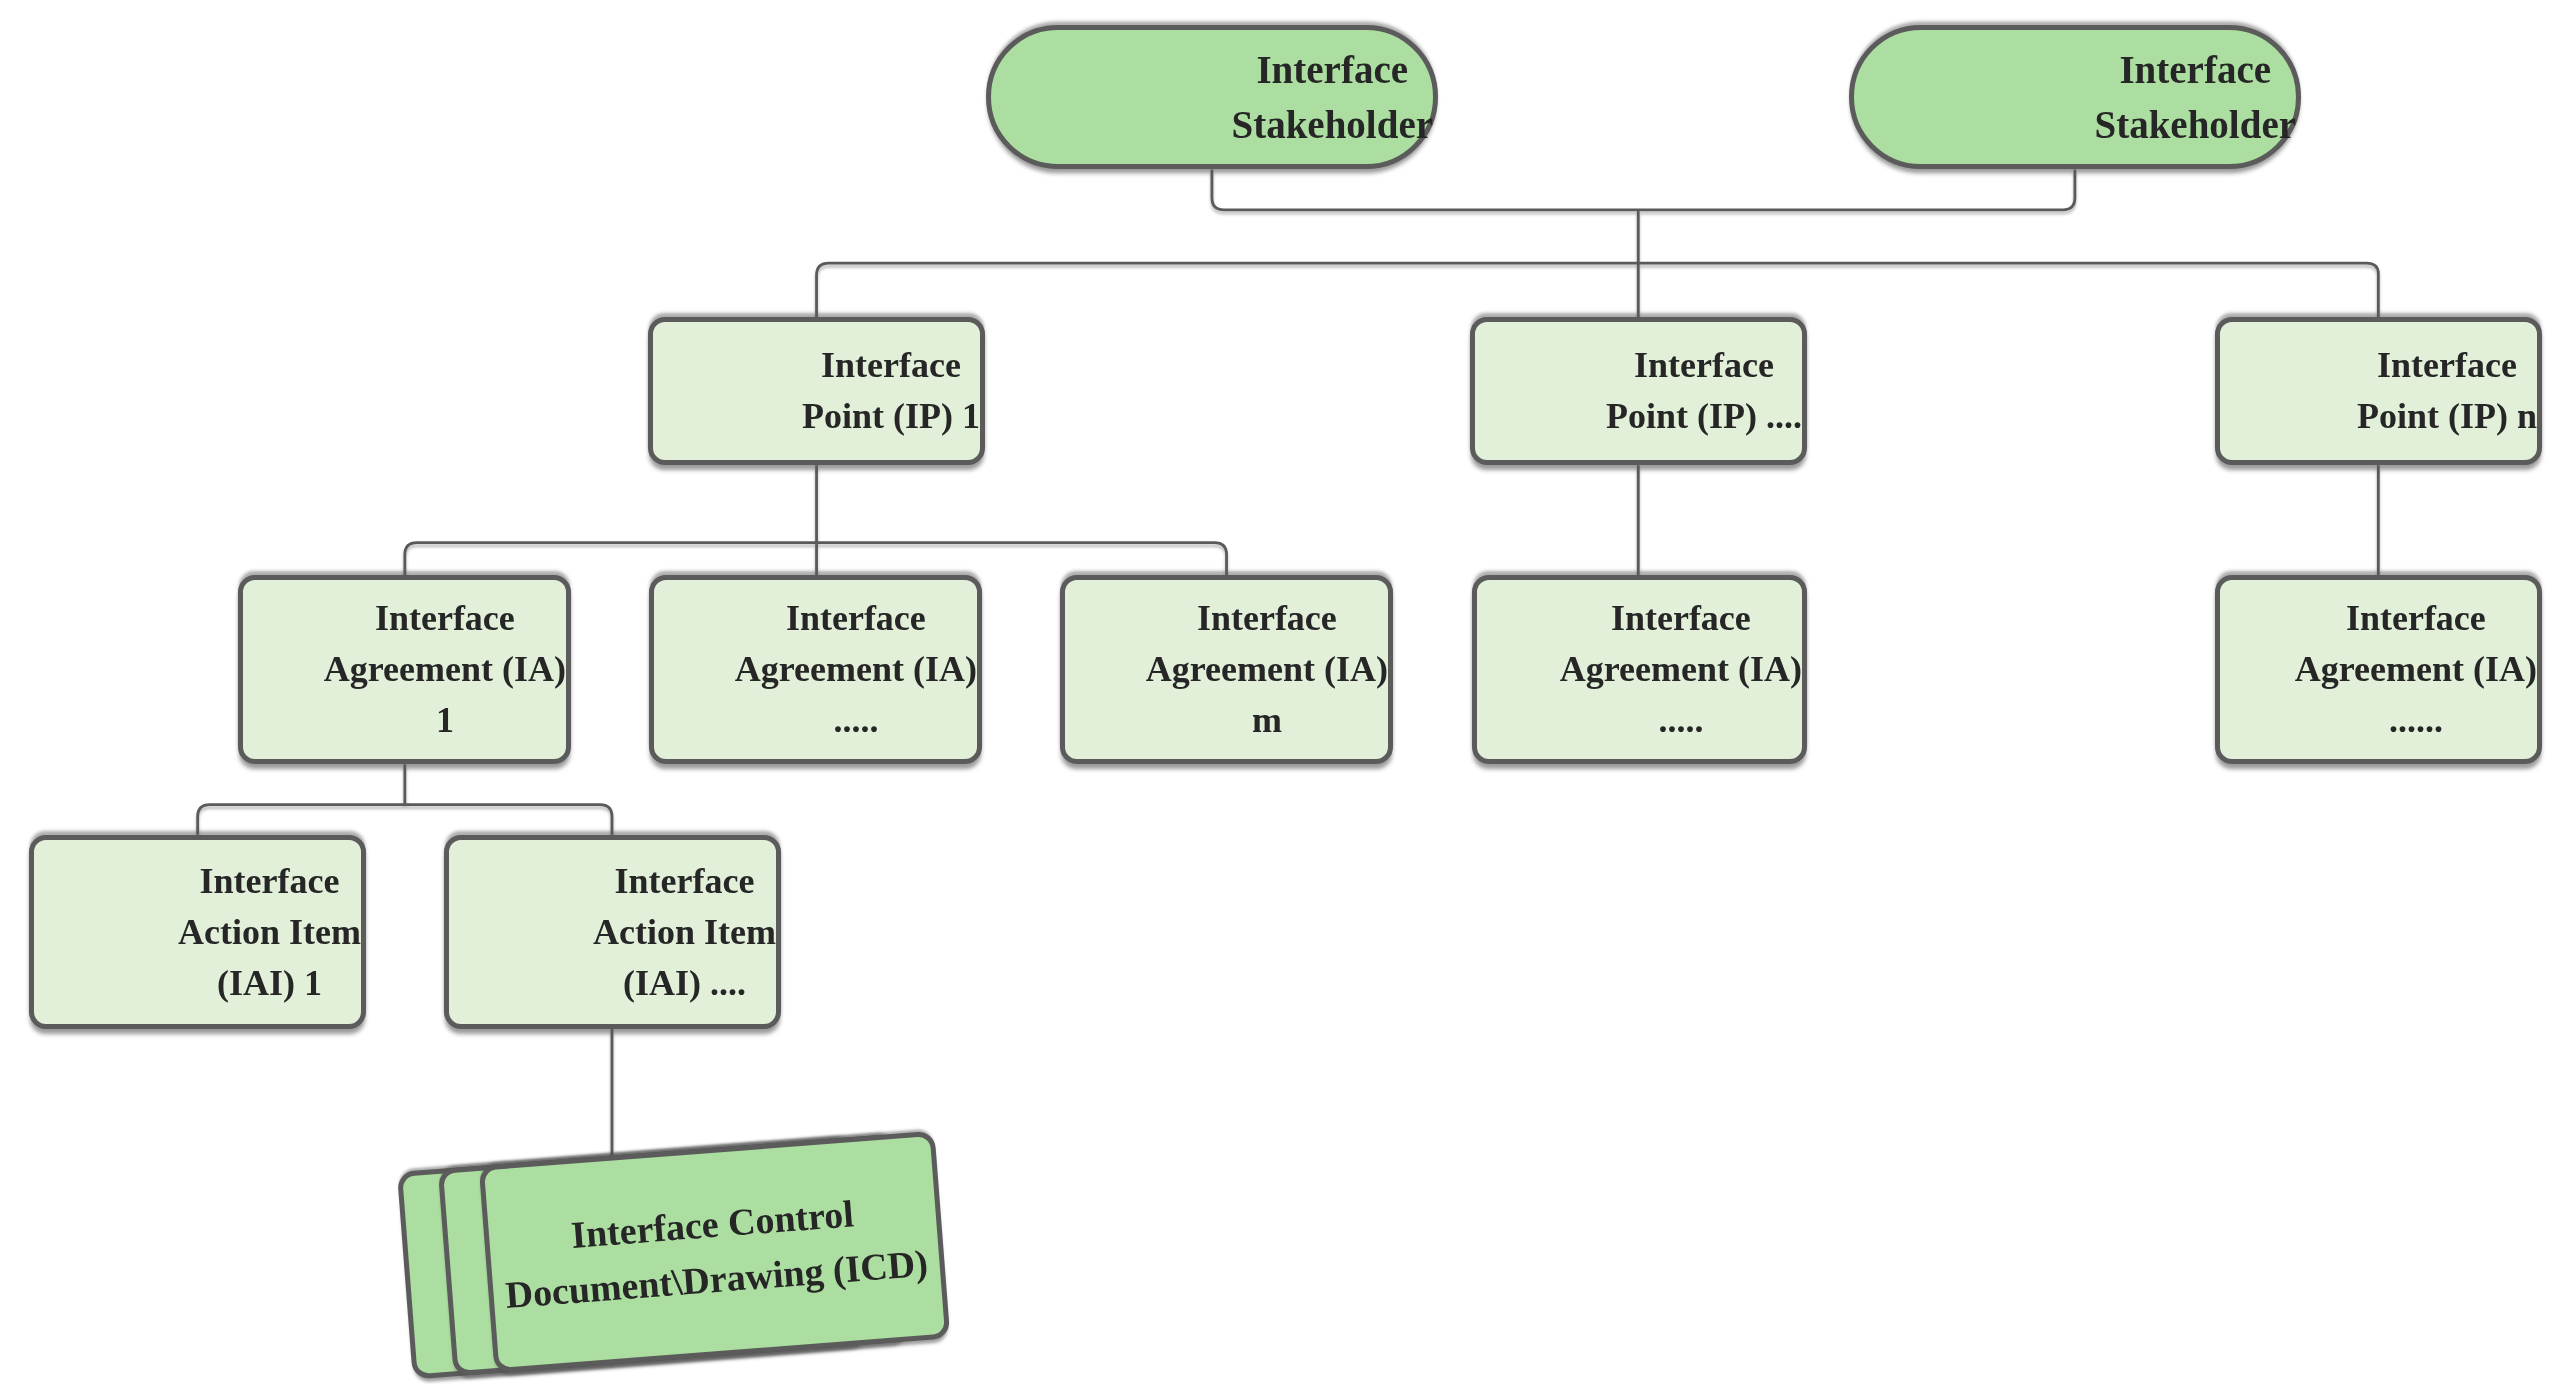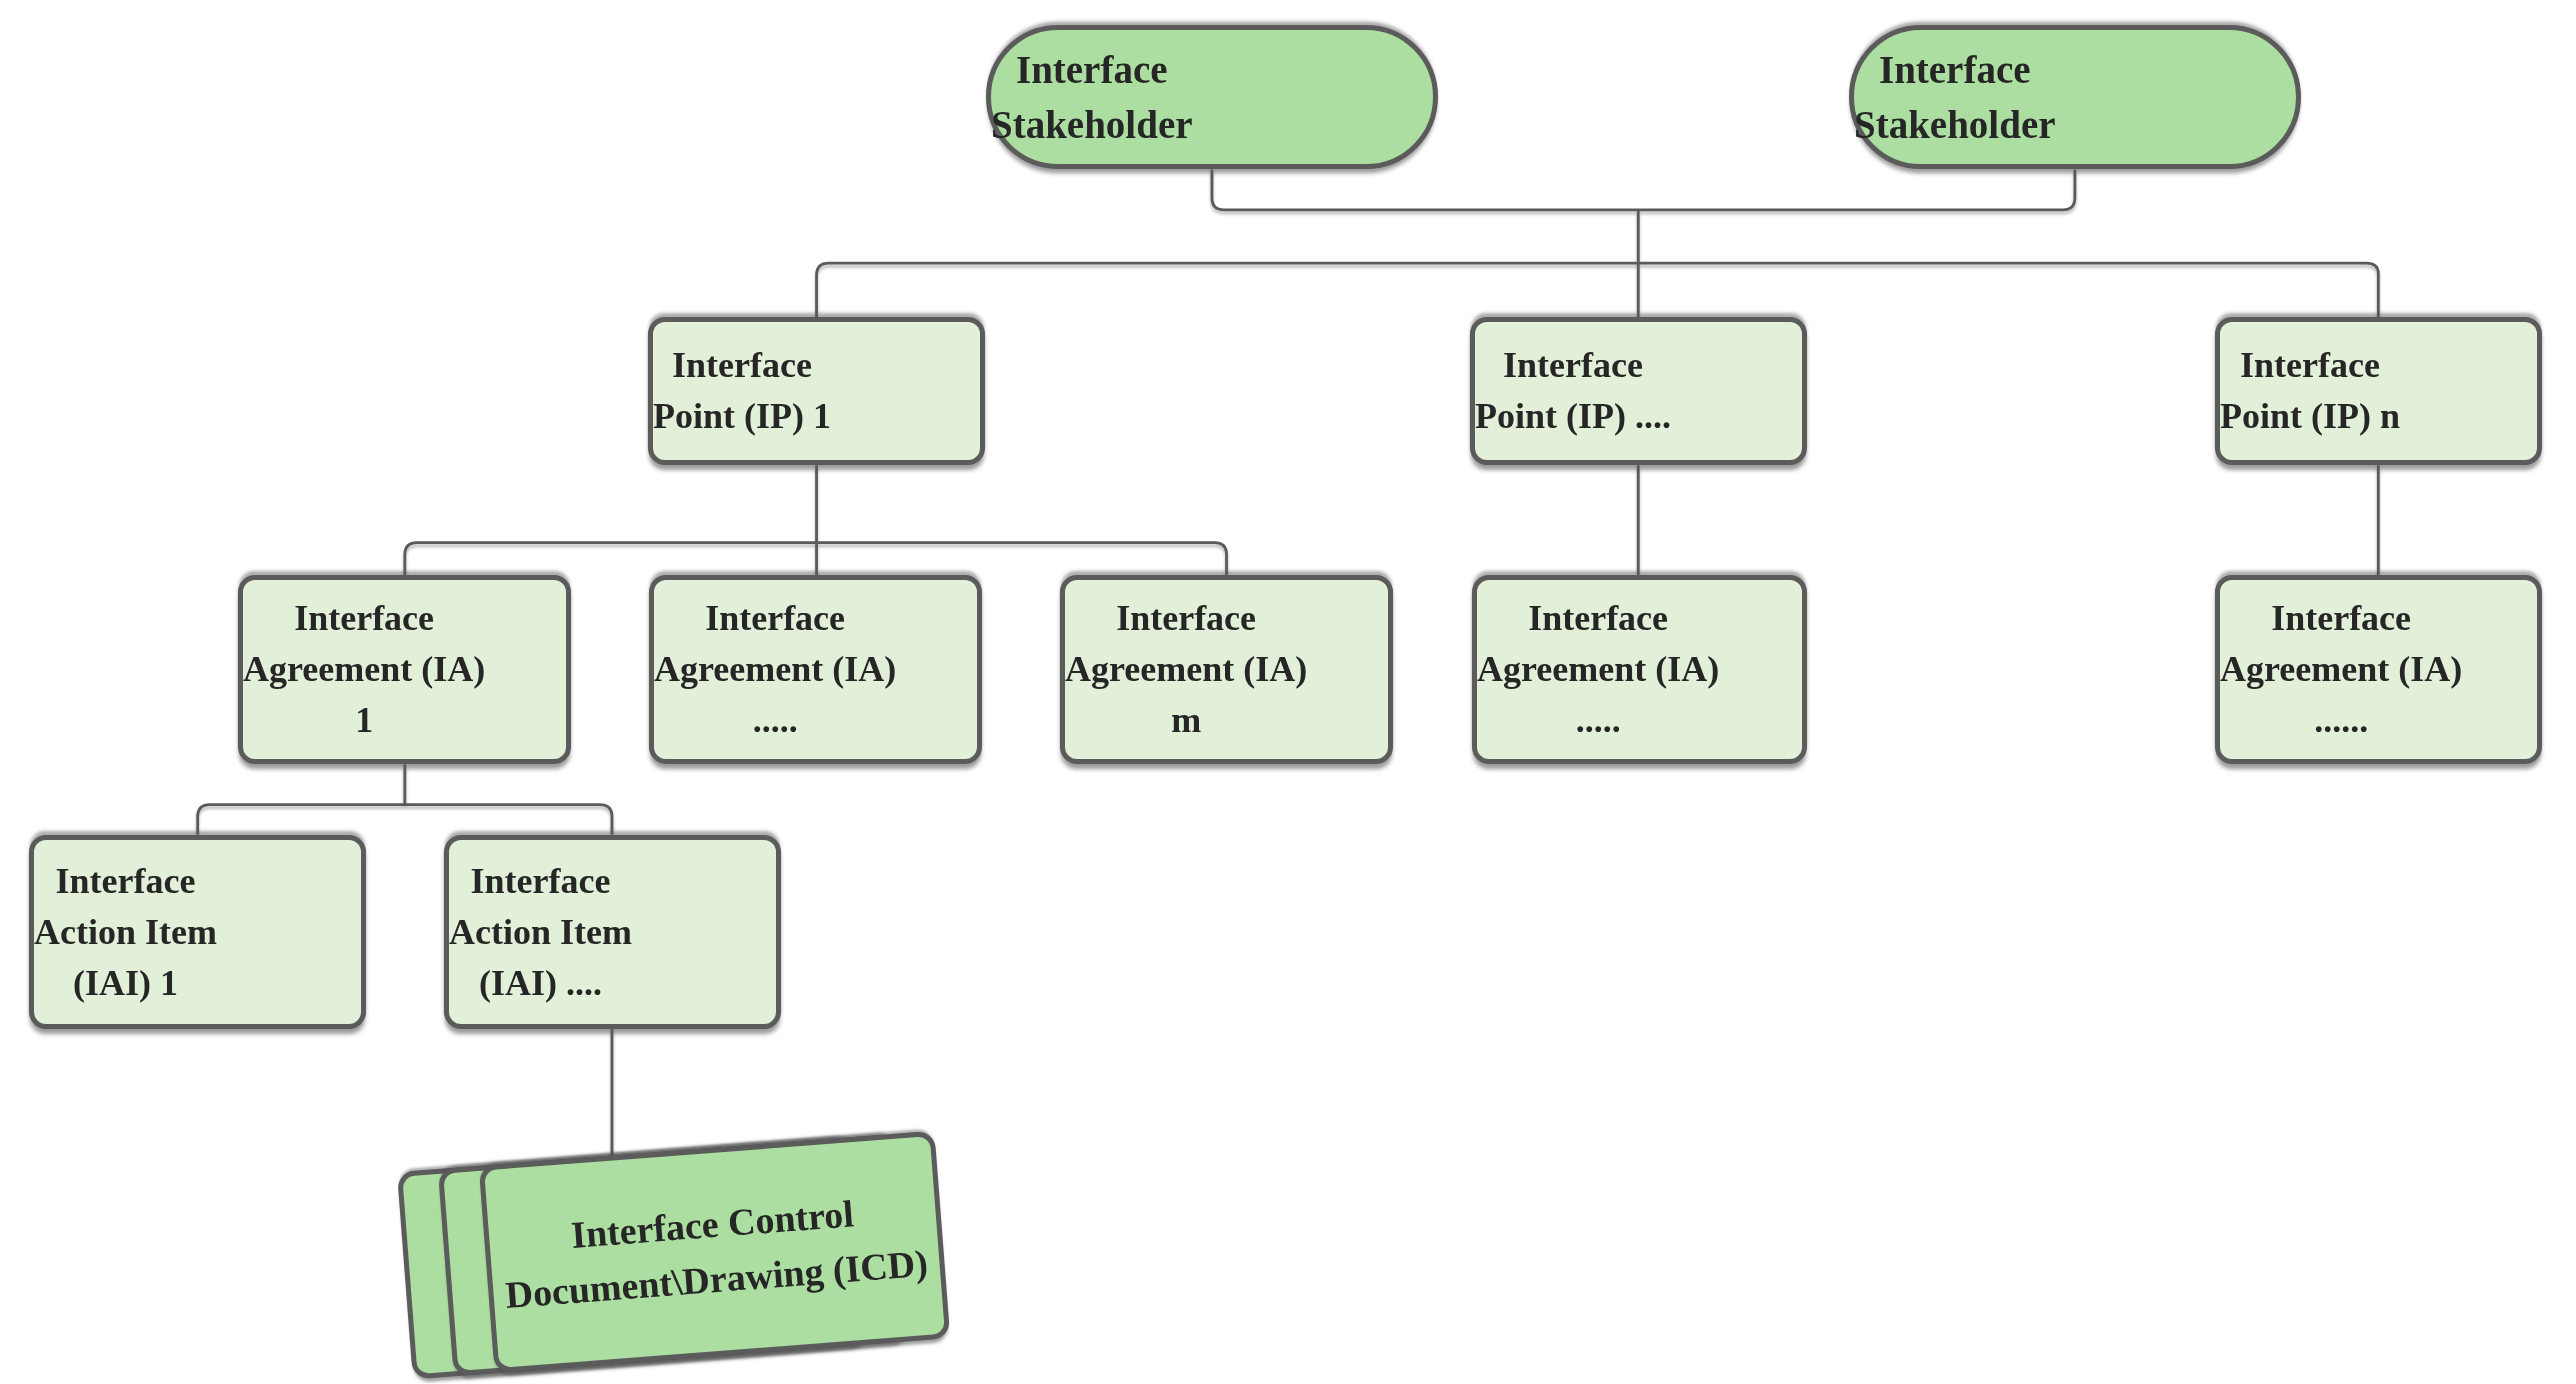--- a/index.html
+++ b/index.html
@@ -23,21 +23,21 @@
     filter:drop-shadow(0 3.4px 1.7px rgba(90,90,90,0.45));
   }
   .connectors path{
     fill:none;
     stroke:var(--connector);
     stroke-width:3.2;
   }
   .node{
     position:absolute;
     box-sizing:border-box;
-    display:flex;align-items:center;justify-content:flex-start;
+    display:flex;align-items:center;justify-content:flex-end;
     text-align:center;
     background:var(--fill-light);
     border:5.2px solid var(--border);
     border-radius:17px;
     color:var(--text);
     font-weight:bold;
     font-size:36px;line-height:51px;
     box-shadow:0 6px 4.3px -1.7px rgba(89,89,89,0.6), 0 -5.2px 3.4px -1.7px rgba(89,89,89,0.5);
   }
   .node .lbl{white-space:pre-line;}

